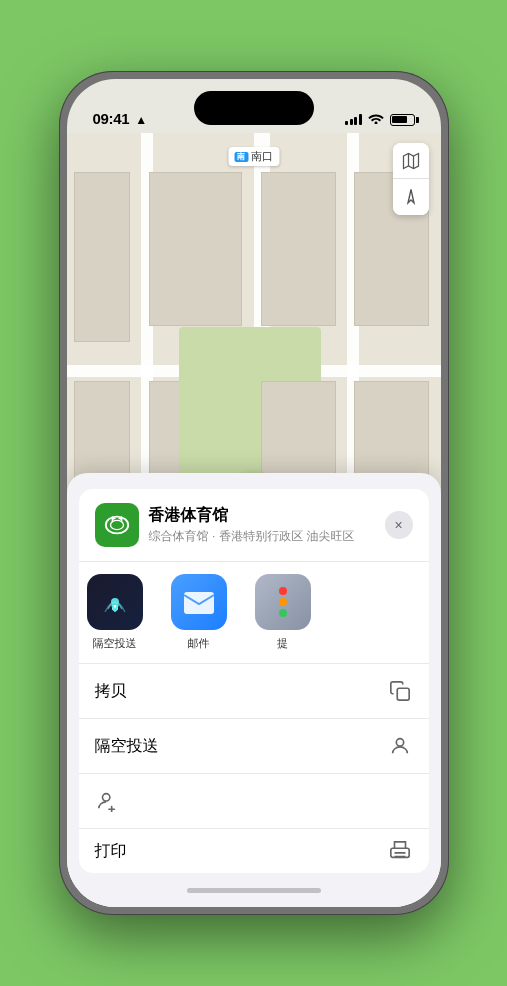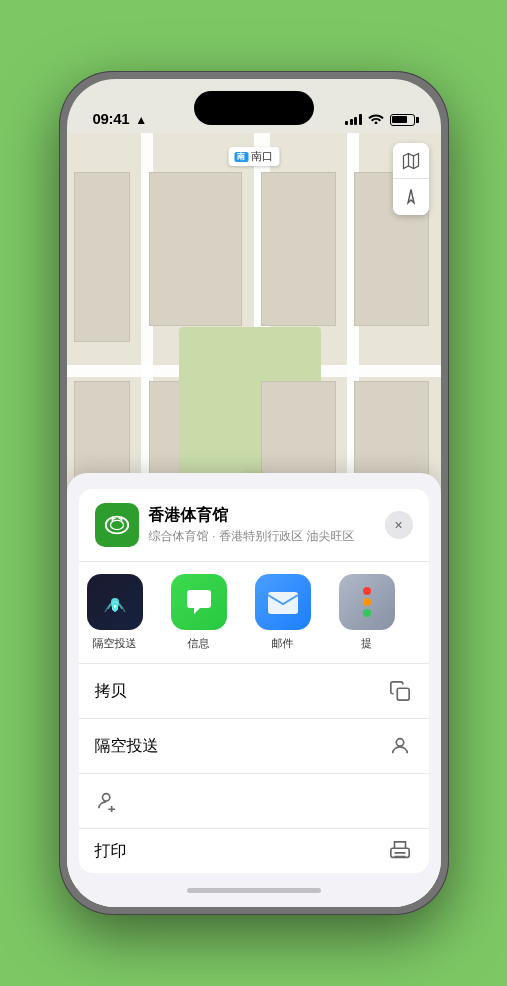--- a/index.html
+++ b/index.html
@@ -576,28 +576,20 @@
               <circle cx="15" cy="15" r="4" fill="#6ee" opacity="0.9"></circle>
               <path d="M8 22 Q15 8 22 22" stroke="#6ee" stroke-width="1.5" fill="none" opacity="0.6"></path>
               <path d="M5 25 Q15 5 25 25" stroke="#6ee" stroke-width="1.5" fill="none" opacity="0.4"></path>
               <circle cx="15" cy="21" r="3" fill="#fff"></circle>
               <path d="M12 18 L15 24 L18 18" stroke="#4ee" stroke-width="2" fill="none" stroke-linejoin="round"></path>
             </svg>
           </div>
           <div class="share-action-label">隔空投送</div>
         </div>
 
-        <div class="share-action">
-          <div class="share-action-icon messages">
-            <svg width="34" height="34" viewBox="0 0 34 34" fill="none">
-              <path d="M5 8 Q5 5 8 5 L26 5 Q29 5 29 8 L29 20 Q29 23 26 23 L18 23 L12 29 L12 23 L8 23 Q5 23 5 20 Z" fill="#fff"></path>
-            </svg>
-          </div>
-          <div class="share-action-label">信息</div>
-        </div>
 
         <div class="share-action">
           <div class="share-action-icon mail">
             <svg width="34" height="28" viewBox="0 0 34 28" fill="none">
               <rect x="2" y="4" width="30" height="22" rx="3" fill="#fff" opacity="0.9"></rect>
               <path d="M2 7 L17 16 L32 7" stroke="#4a9eff" stroke-width="2" fill="none"></path>
             </svg>
           </div>
           <div class="share-action-label">邮件</div>
         </div>

